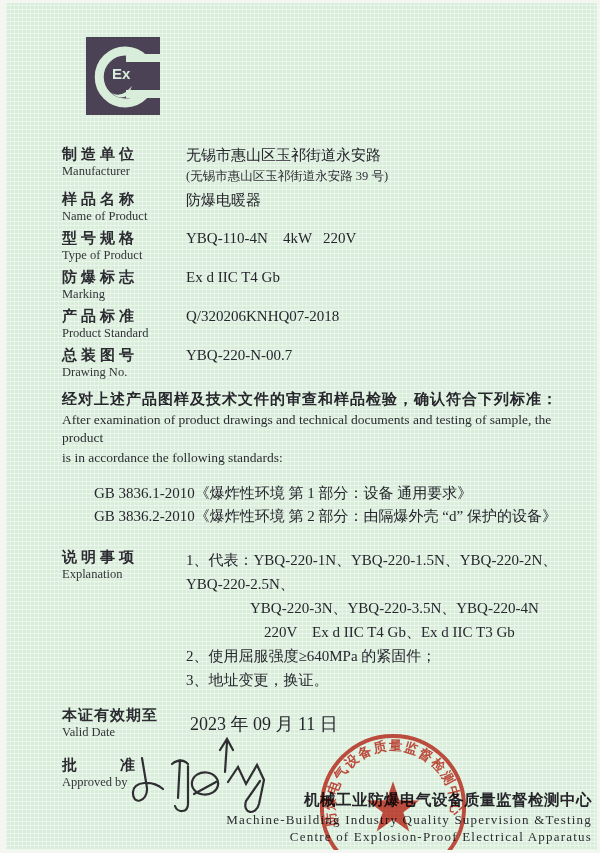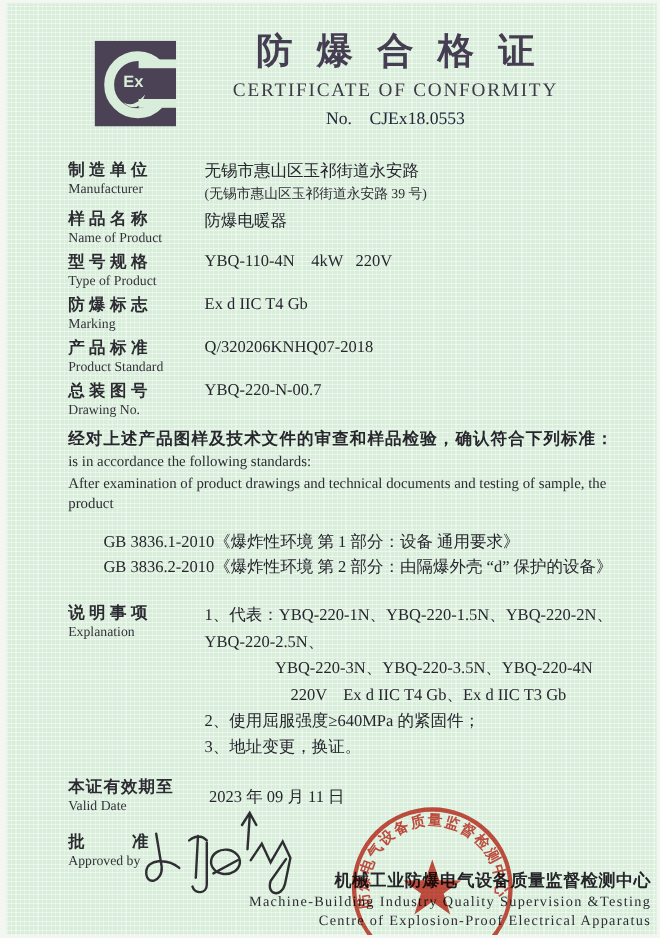--- a/index.html
+++ b/index.html
@@ -42,21 +42,21 @@
 
   
   .explain{display:flex;margin-top:20px;}
   .exp-lines{flex:1;font-size:15px;line-height:24px;color:#26262e;}
   .ind1{padding-left:64px;}
   .ind2{padding-left:78px;}
 
   
   .bottom{position:relative;height:162px;margin-top:14px;}
   .vrow{display:flex;align-items:center;}
-  .vdate{font-size:15px;padding-top:3px;margin-left:4px;color:#26262e;}
+  .vdate{font-size:18px;padding-top:3px;margin-left:4px;color:#26262e;}
   .arow{display:flex;margin-top:16px;}
   .alabel .zh{letter-spacing:14px;}
   .signature{position:absolute;left:66px;top:28px;width:150px;height:100px;}
   .org{position:absolute;left:130px;top:84px;width:400px;text-align:right;}
   .org-cn{font-size:15.5px;font-weight:bold;letter-spacing:.5px;color:#242429;}
   .org-en{font-size:13px;letter-spacing:1.2px;color:#2c2c33;margin-top:1px;}
   .stamp{position:absolute;left:252px;top:22px;width:158px;height:158px;
          opacity:.88;mix-blend-mode:multiply;}
 </style>
 </head>
@@ -66,27 +66,20 @@
 
   <div class="header">
     <svg class="logo" viewBox="0 0 74 78">
       <rect x="0" y="0" width="74" height="78" fill="#4b4255"></rect>
       <path d="M58,22 A26 26 0 1 0 58,58" fill="none" stroke="#d9eeda" stroke-width="9"></path>
       <rect x="40" y="17" width="34" height="8" fill="#d9eeda"></rect>
       <rect x="40" y="53" width="34" height="8" fill="#d9eeda"></rect>
       <text x="26" y="42" font-family="Liberation Sans, DejaVu Sans, sans-serif" font-size="15" font-weight="bold" fill="#d9eeda">Ex</text>
       <path d="M26,56 q6,4 14,-1 l6,-6 l-4,9 q-8,6 -16,-2 z" fill="#d9eeda"></path>
     </svg>
-    <div class="titles">
-      <div class="title-cn">防爆合格证</div>
-      <div class="title-en">CERTIFICATE  OF  CONFORMITY</div>
-      <div class="no-line">
-        <span>No.</span><span class="no-val">CJEx18.0553</span>
-      </div>
-    </div>
   </div>
 
   <div class="fields">
     <div class="frow">
       <div class="flabel">
           <div class="zh hei">制造单位</div>
           <div class="en">Manufacturer</div>
         </div>
       <div class="fvalue">
           <div class="pre">无锡市惠山区玉祁街道永安路</div>
@@ -135,22 +128,22 @@
           <div class="en">Drawing No.</div>
         </div>
       <div class="fvalue">
           <div class="pre">YBQ-220-N-00.7</div>
         </div>
     </div>
   </div>
 
   <div class="statement">
     <div class="st-cn hei">经对上述产品图样及技术文件的审查和样品检验，确认符合下列标准：</div>
+    <div class="st-en">After examination of product drawings and technical documents and testing of sample, the product</div>
     <div class="st-en">is in accordance the following standards:</div>
-    <div class="st-en">After examination of product drawings and technical documents and testing of sample, the product</div>
     <div class="standards">
       <div>GB 3836.1-2010《爆炸性环境 第 1 部分：设备 通用要求》</div>
       <div>GB 3836.2-2010《爆炸性环境 第 2 部分：由隔爆外壳 “d” 保护的设备》</div>
     </div>
   </div>
 
   <div class="explain">
     <div class="flabel">
       <div class="zh hei">说明事项</div>
       <div class="en">Explanation</div>

